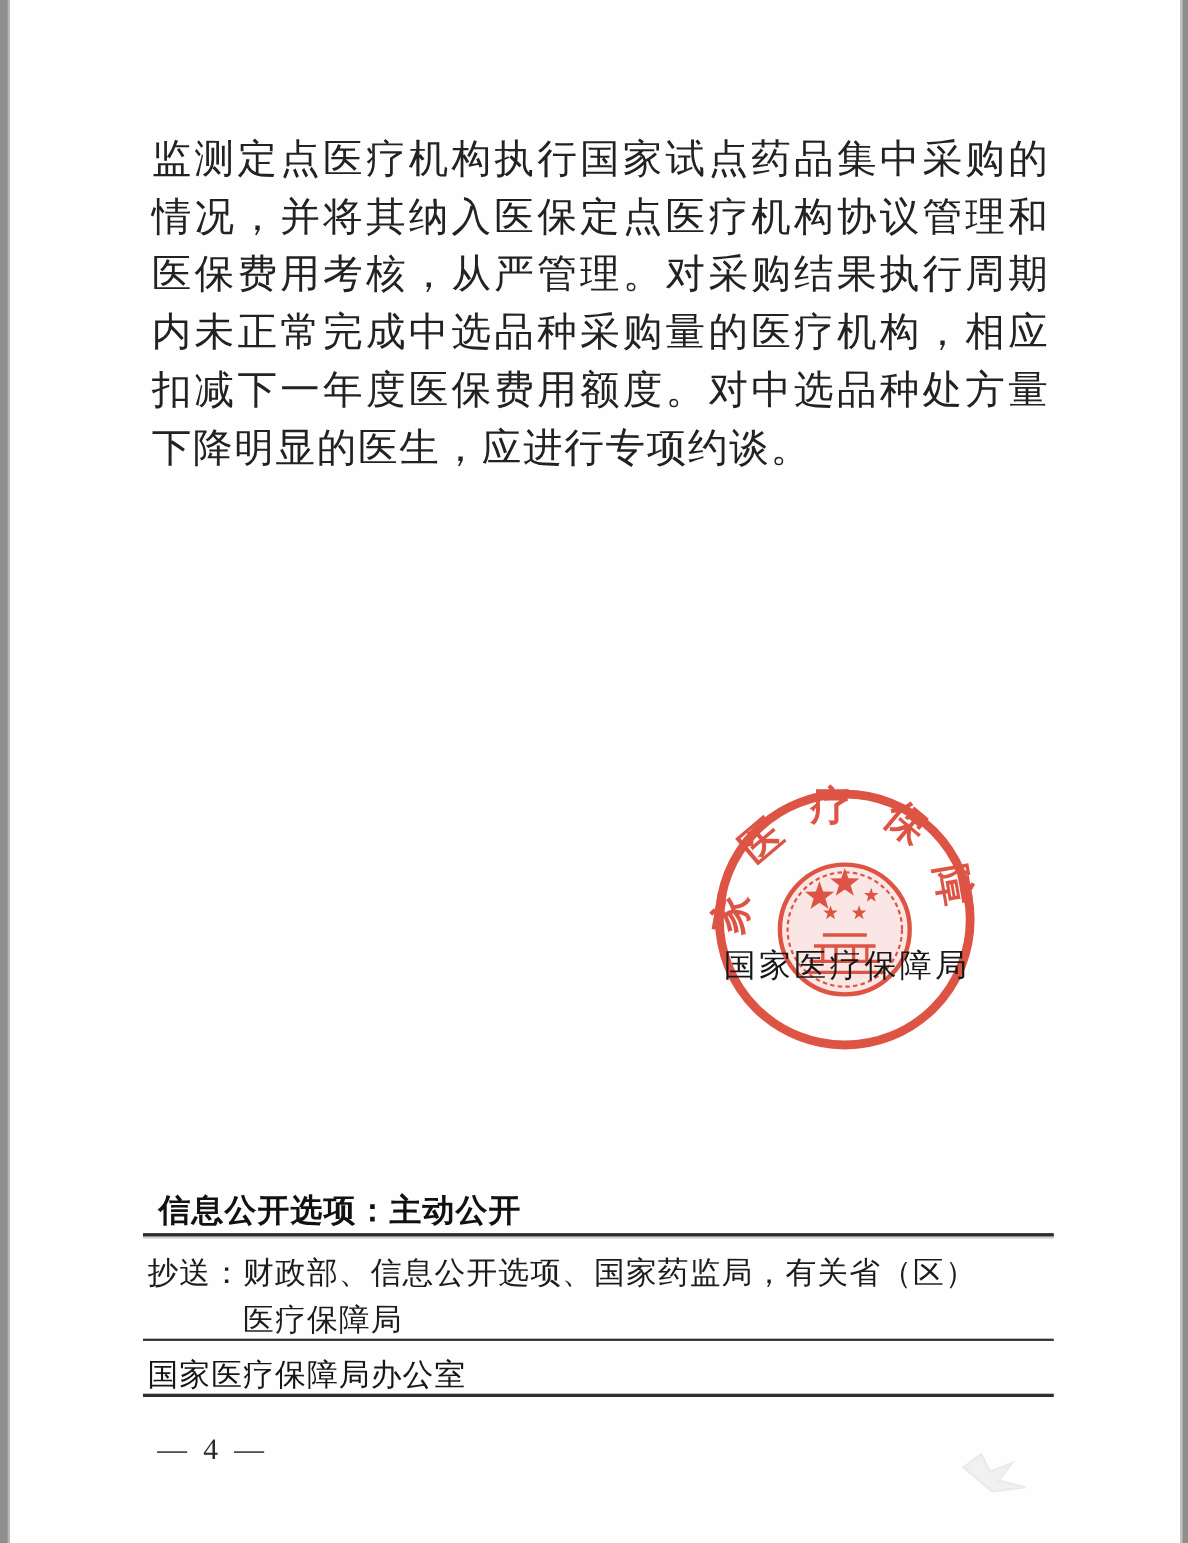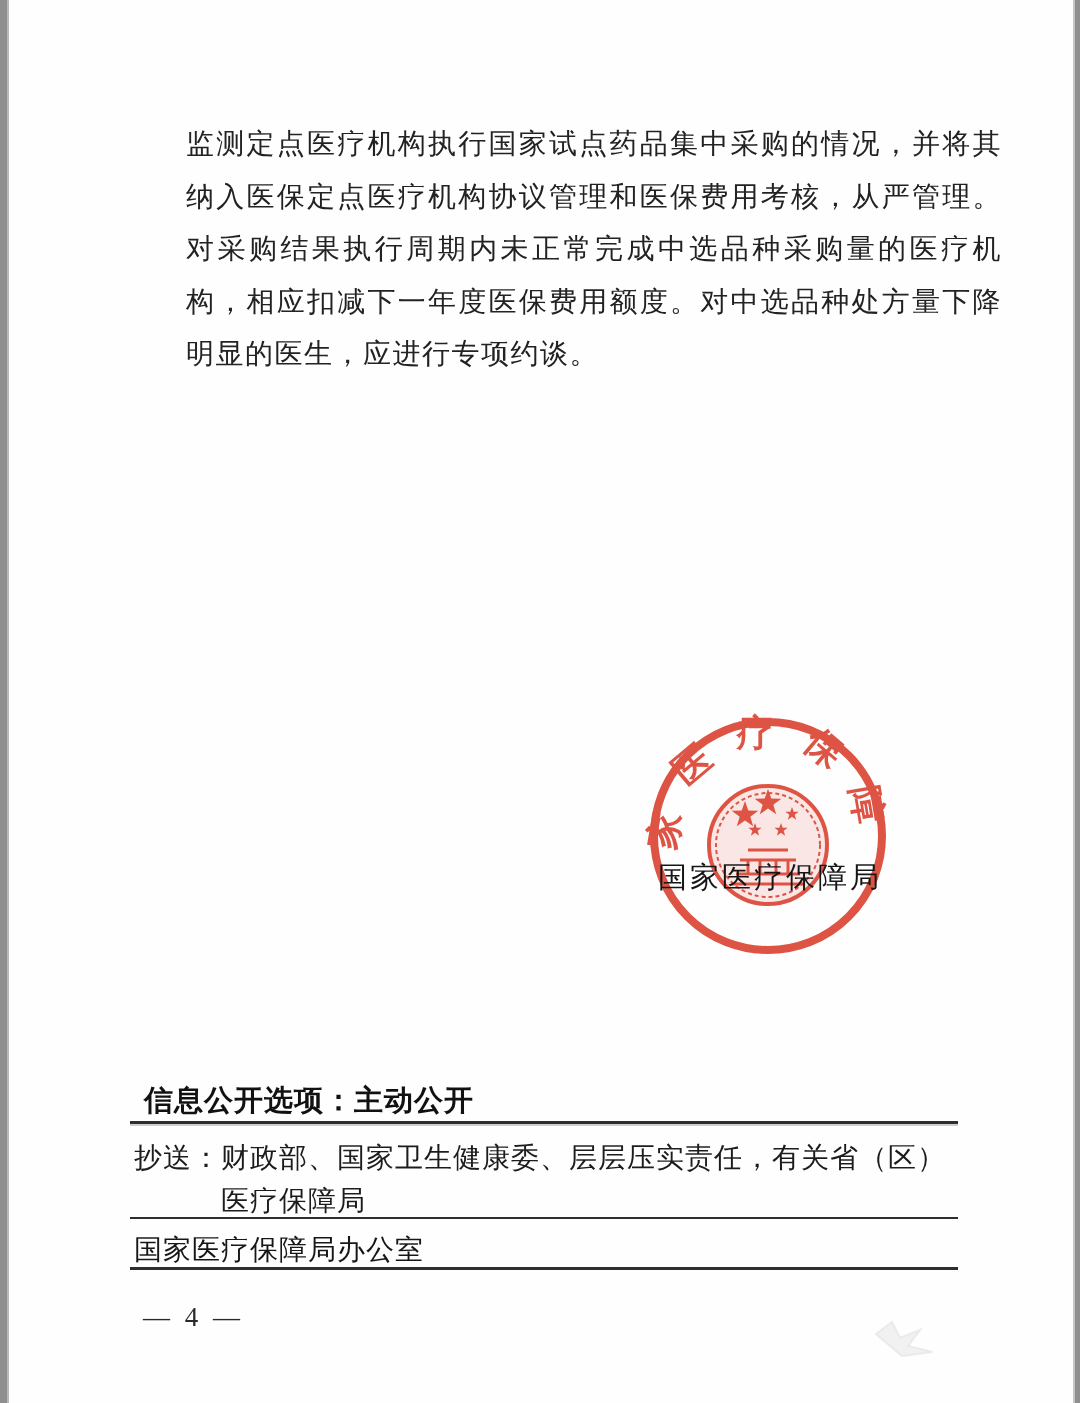--- a/index.html
+++ b/index.html
@@ -13,25 +13,24 @@
     font-family: "Liberation Serif", serif;
     color: #1f1f1f;
   }
   .edge-strip { position: absolute; top: 0; height: 100%; background: #8f8f8f; }
   .edge-strip.left  { left: 0; width: 9px; border-right: 2px solid #b9b9b9; }
   .edge-strip.right { right: 0; width: 7px; border-left: 2px solid #c6c6c6; }
 
   .body-text {
     position: absolute;
     left: 138px; top: 118px; width: 816px;
-    font-size: 28px; line-height: 52.5px;
+    font-size: 36px; line-height: 52.5px;
     letter-spacing: 1.5px;
     text-align: justify;
     color: #222;
-    margin-left: 48px;
   }
   .body-text p.indent { text-indent: 2em; }
 
   .seal-svg { position: absolute; left: 634px; top: 702px; width: 268px; height: 268px; opacity: 0.93; }
 
   .sig-agency {
     position: absolute; left: 600px; top: 858px; width: 340px;
     text-align: center; font-size: 29px; letter-spacing: 3px;
     color: #161616; font-weight: 500;
   }
@@ -130,21 +129,21 @@
 
   <div class="sig-agency">国家医疗保障局</div>
 
   <div class="disclosure">
     <span class="label">信息公开选项：</span><span class="value">主动公开</span>
   </div>
 
   <div class="rule rule1"></div>
 
   <div class="cc-block">
-    <span class="cc-label">抄送：</span><span class="cc-body"><span>财政部、国家卫生健康委、层层压实责任，有关省（区）</span><br><span>医疗保障局</span></span>
+    <span class="cc-label">抄送：</span><span class="cc-body"><span>财政部、信息公开选项、国家药监局，有关省（区）</span><br><span>医疗保障局</span></span>
   </div>
 
   <div class="rule rule2"></div>
 
   <div class="issuer-row">
     <span>国家医疗保障局办公室</span>
   </div>
 
   <div class="rule rule3"></div>
 

